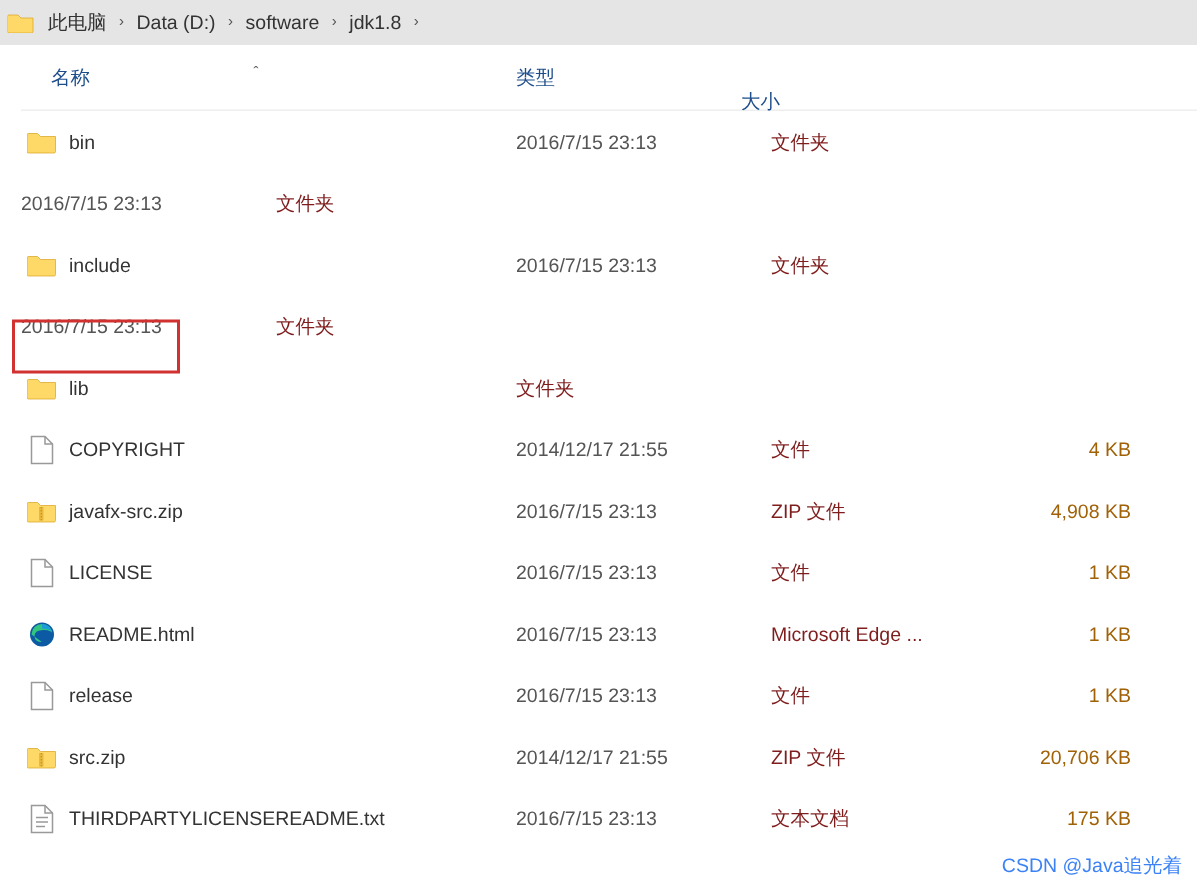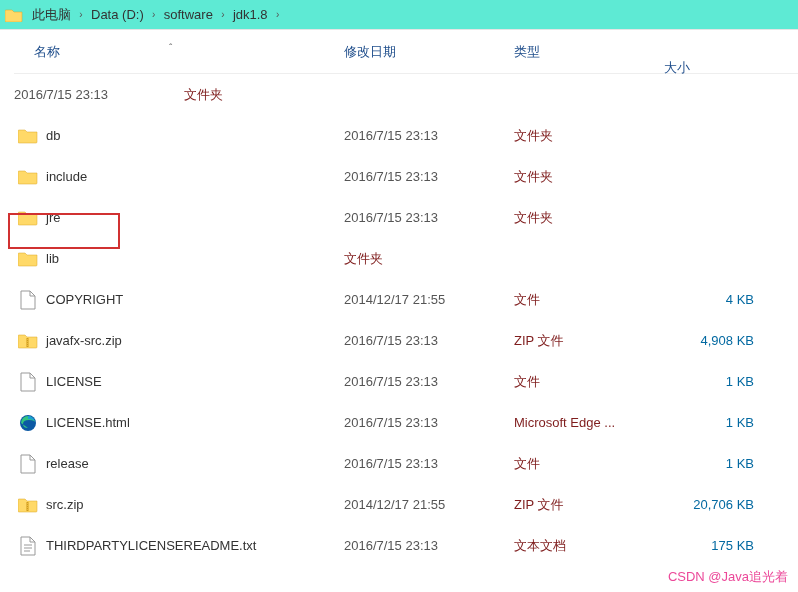--- a/index.html
+++ b/index.html
@@ -1,41 +1,41 @@
 <!DOCTYPE html>
 <html><head>
   <meta charset="utf-8">
   <style>
     * { margin: 0; padding: 0; box-sizing: border-box; font-family: "Microsoft YaHei", "Segoe UI", sans-serif; }
     body { width: 798px; height: 592px; background: #fff; overflow: hidden; position: relative; }
     
-    .breadcrumb { height: 30px; display: flex; align-items: center; padding: 0 4px; background: #5eead4; border-bottom: 1px solid #e5e5e5; }
+    .breadcrumb { height: 30px; display: flex; align-items: center; padding: 0 4px; background: #e5e5e5; border-bottom: 1px solid #e5e5e5; }
     .breadcrumb .folder-icon { width: 20px; height: 20px; margin-right: 6px; display: flex; align-items: center; justify-content: center; }
     .breadcrumb-item { font-size: 13px; color: #333; padding: 0 2px; cursor: pointer; }
     .breadcrumb-sep { width: 16px; text-align: center; color: #555; font-size: 10px; }
     
     .content { padding-left: 14px; }
     
     .header-row { display: flex; align-items: center; height: 44px; color: #1e4d8b; font-size: 13px; border-bottom: 1px solid #eee; position: relative; }
     .header-row .col-name { width: 330px; padding-left: 20px; position: relative; }
     .header-row .col-name .sort-arrow { position: absolute; left: 155px; top: 0; font-size: 10px; color: #666; }
     .header-row .col-date { width: 170px; }
     .header-row .col-type { width: 150px; }
     .header-row .col-size { width: 100px; margin-top: 32px; }
     
     .file-row { display: flex; align-items: center; height: 41px; font-size: 13px; color: #333; cursor: pointer; }
     .file-row .col-name { width: 330px; padding-left: 4px; display: flex; align-items: center; gap: 8px; }
     .file-row .col-date { width: 170px; color: #555; }
     .file-row .col-type { width: 150px; color: #7f1d1d; }
-    .file-row .col-size { width: 100px; color: #0369a1; text-align: right; padding-right: 10px; }
+    .file-row .col-size { width: 100px; color: #a16207; text-align: right; padding-right: 10px; }
     
     .icon { width: 20px; height: 20px; display: inline-flex; align-items: center; justify-content: center; flex-shrink: 0; }
     
     .highlight-box { position: absolute; border: 2px solid #d13131; pointer-events: none; }
-    .watermark { position: absolute; right: 10px; bottom: 6px; color: #ec4899; font-size: 13px; pointer-events: none; }
+    .watermark { position: absolute; right: 10px; bottom: 6px; color: #3b82f6; font-size: 13px; pointer-events: none; }
     
     svg { display: block; }
   </style>
 </head>
 <body>
 
 <div class="breadcrumb">
   <span class="folder-icon">
     <svg width="18" height="14" viewBox="0 0 18 14">
         <path d="M1 2 h6 l2 2 h8 v9 a1 1 0 0 1 -1 1 H1 a1 1 0 0 1 -1 -1 V3 a1 1 0 0 1 1 -1 z" fill="#ffd968" stroke="#d9a526" stroke-width="0.5"></path>
@@ -50,65 +50,56 @@
   <span class="breadcrumb-item">jdk1.8</span>
   <span class="breadcrumb-sep">›</span>
 </div>
 
 <div class="content">
   <div class="header-row">
     <div class="col-name">
       <span>名称</span>
       <span class="sort-arrow">ˆ</span>
     </div>
-    <div class="col-date">修改日期</div>
     <div class="col-type">类型</div>
     <div class="col-size">大小</div>
   </div>
   <div id="file-list">
       <div class="file-row">
-        <div class="col-date">2016/7/15 23:13</div>
-        <div class="col-type">文件夹</div>
-        <div class="col-size"></div>
-      </div>
-      <div class="file-row">
-        <div class="col-name">
-          <span class="icon">
-            <svg width="20" height="16" viewBox="0 0 20 16">
-              <path d="M1 2 h6 l2 2 h10 v10 a1 1 0 0 1 -1 1 H1 a1 1 0 0 1 -1 -1 V3 a1 1 0 0 1 1 -1 z" fill="#ffd968" stroke="#d9a526" stroke-width="0.5"></path>
-            </svg>
-          </span>
-          <span>db</span>
-        </div>
+        <div class="col-name">
+          <span class="icon">
+            <svg width="20" height="16" viewBox="0 0 20 16">
+              <path d="M1 2 h6 l2 2 h10 v10 a1 1 0 0 1 -1 1 H1 a1 1 0 0 1 -1 -1 V3 a1 1 0 0 1 1 -1 z" fill="#ffd968" stroke="#d9a526" stroke-width="0.5"></path>
+            </svg>
+          </span>
+          <span>bin</span>
+        </div>
+        <div class="col-date">2016/7/15 23:13</div>
+        <div class="col-type">文件夹</div>
+        <div class="col-size"></div>
+      </div>
+      <div class="file-row">
         <div class="col-date">2016/7/15 23:13</div>
         <div class="col-type">文件夹</div>
         <div class="col-size"></div>
       </div>
       <div class="file-row">
         <div class="col-name">
           <span class="icon">
             <svg width="20" height="16" viewBox="0 0 20 16">
               <path d="M1 2 h6 l2 2 h10 v10 a1 1 0 0 1 -1 1 H1 a1 1 0 0 1 -1 -1 V3 a1 1 0 0 1 1 -1 z" fill="#ffd968" stroke="#d9a526" stroke-width="0.5"></path>
             </svg>
           </span>
           <span>include</span>
         </div>
         <div class="col-date">2016/7/15 23:13</div>
         <div class="col-type">文件夹</div>
         <div class="col-size"></div>
       </div>
       <div class="file-row">
-        <div class="col-name">
-          <span class="icon">
-            <svg width="20" height="16" viewBox="0 0 20 16">
-              <path d="M1 2 h6 l2 2 h10 v10 a1 1 0 0 1 -1 1 H1 a1 1 0 0 1 -1 -1 V3 a1 1 0 0 1 1 -1 z" fill="#ffd968" stroke="#d9a526" stroke-width="0.5"></path>
-            </svg>
-          </span>
-          <span>jre</span>
-        </div>
         <div class="col-date">2016/7/15 23:13</div>
         <div class="col-type">文件夹</div>
         <div class="col-size"></div>
       </div>
       <div class="file-row">
         <div class="col-name">
           <span class="icon">
             <svg width="20" height="16" viewBox="0 0 20 16">
               <path d="M1 2 h6 l2 2 h10 v10 a1 1 0 0 1 -1 1 H1 a1 1 0 0 1 -1 -1 V3 a1 1 0 0 1 1 -1 z" fill="#ffd968" stroke="#d9a526" stroke-width="0.5"></path>
             </svg>
@@ -163,21 +154,21 @@
       </div>
       <div class="file-row">
         <div class="col-name">
           <span class="icon">
             <svg width="18" height="18" viewBox="0 0 18 18">
               <circle cx="9" cy="9" r="8" fill="#0c59a4"></circle>
               <path d="M 2 9 A 7 7 0 0 1 16 9 Q 16 6 10 6 Q 4 6 4 10 Q 4 14 9 14" fill="#33c481"></path>
               <path d="M 9 2 A 7 7 0 0 1 16 9 Q 16 5 9 5" fill="#1a9ed9"></path>
             </svg>
           </span>
-          <span>LICENSE.html</span>
+          <span>README.html</span>
         </div>
         <div class="col-date">2016/7/15 23:13</div>
         <div class="col-type">Microsoft Edge ...</div>
         <div class="col-size">1 KB</div>
       </div>
       <div class="file-row">
         <div class="col-name">
           <span class="icon">
             <svg width="16" height="20" viewBox="0 0 16 20">
               <path d="M1 1 h9 l5 5 v13 H1 z" fill="#fff" stroke="#999" stroke-width="1"></path>

